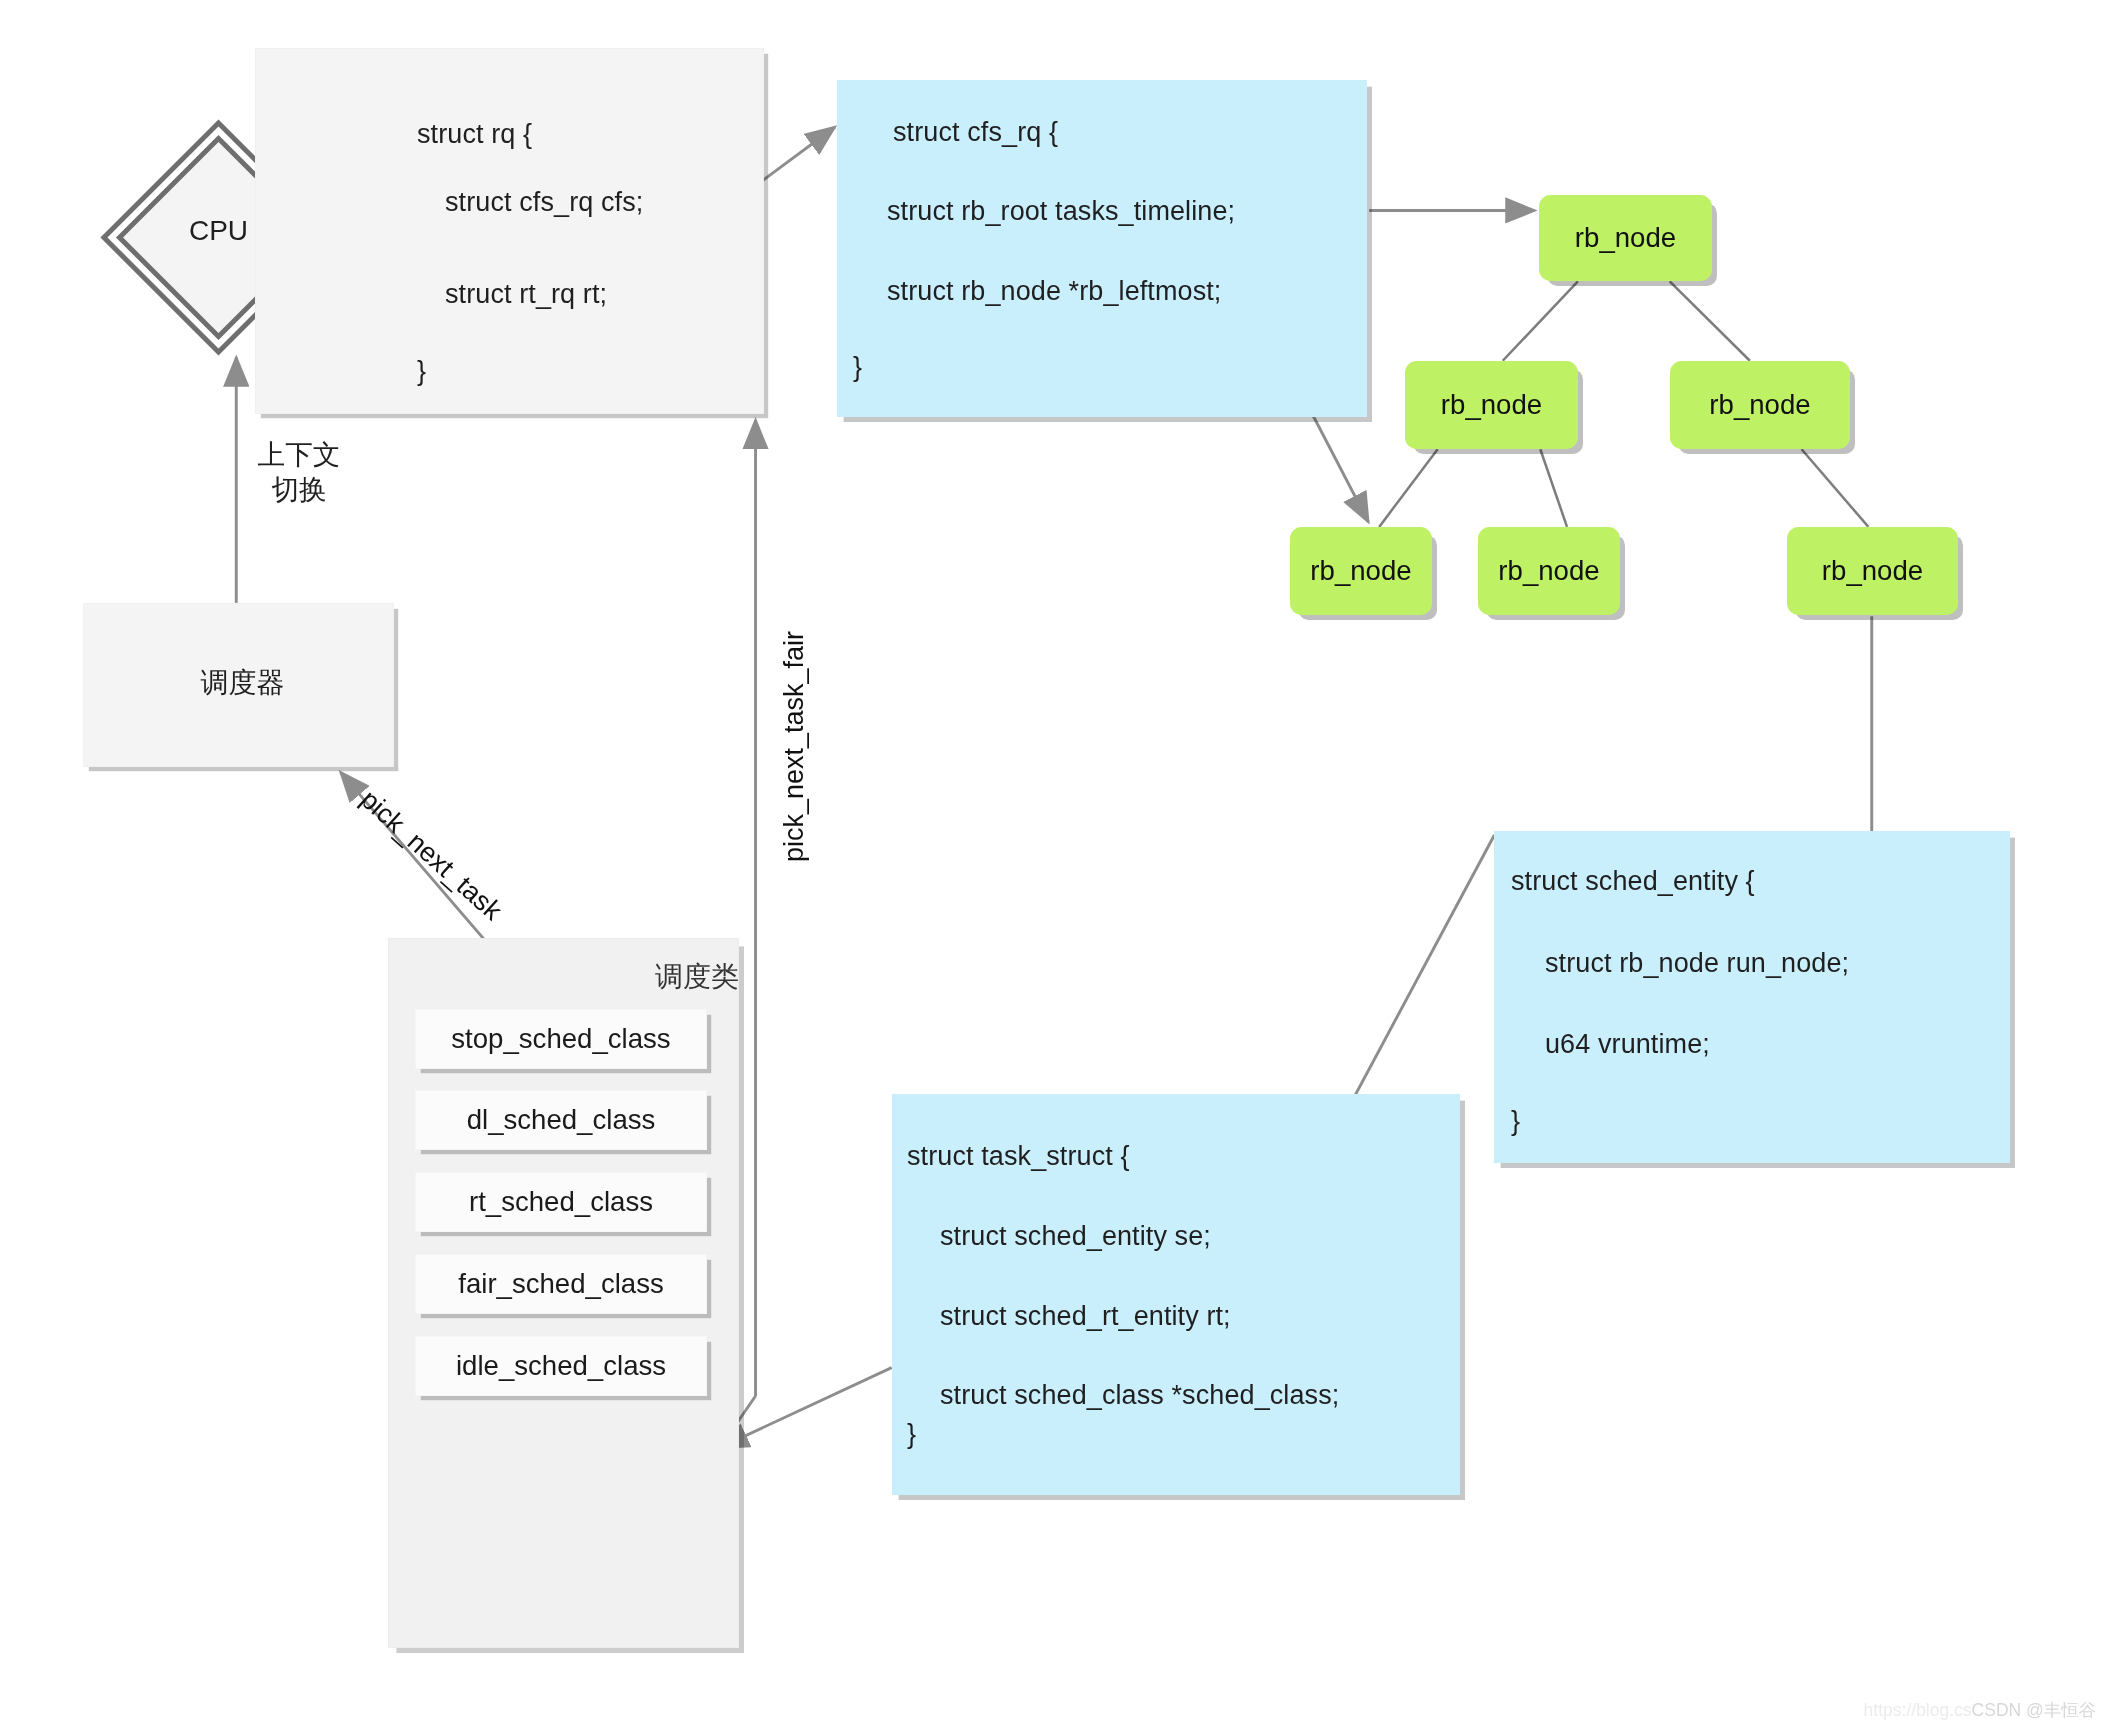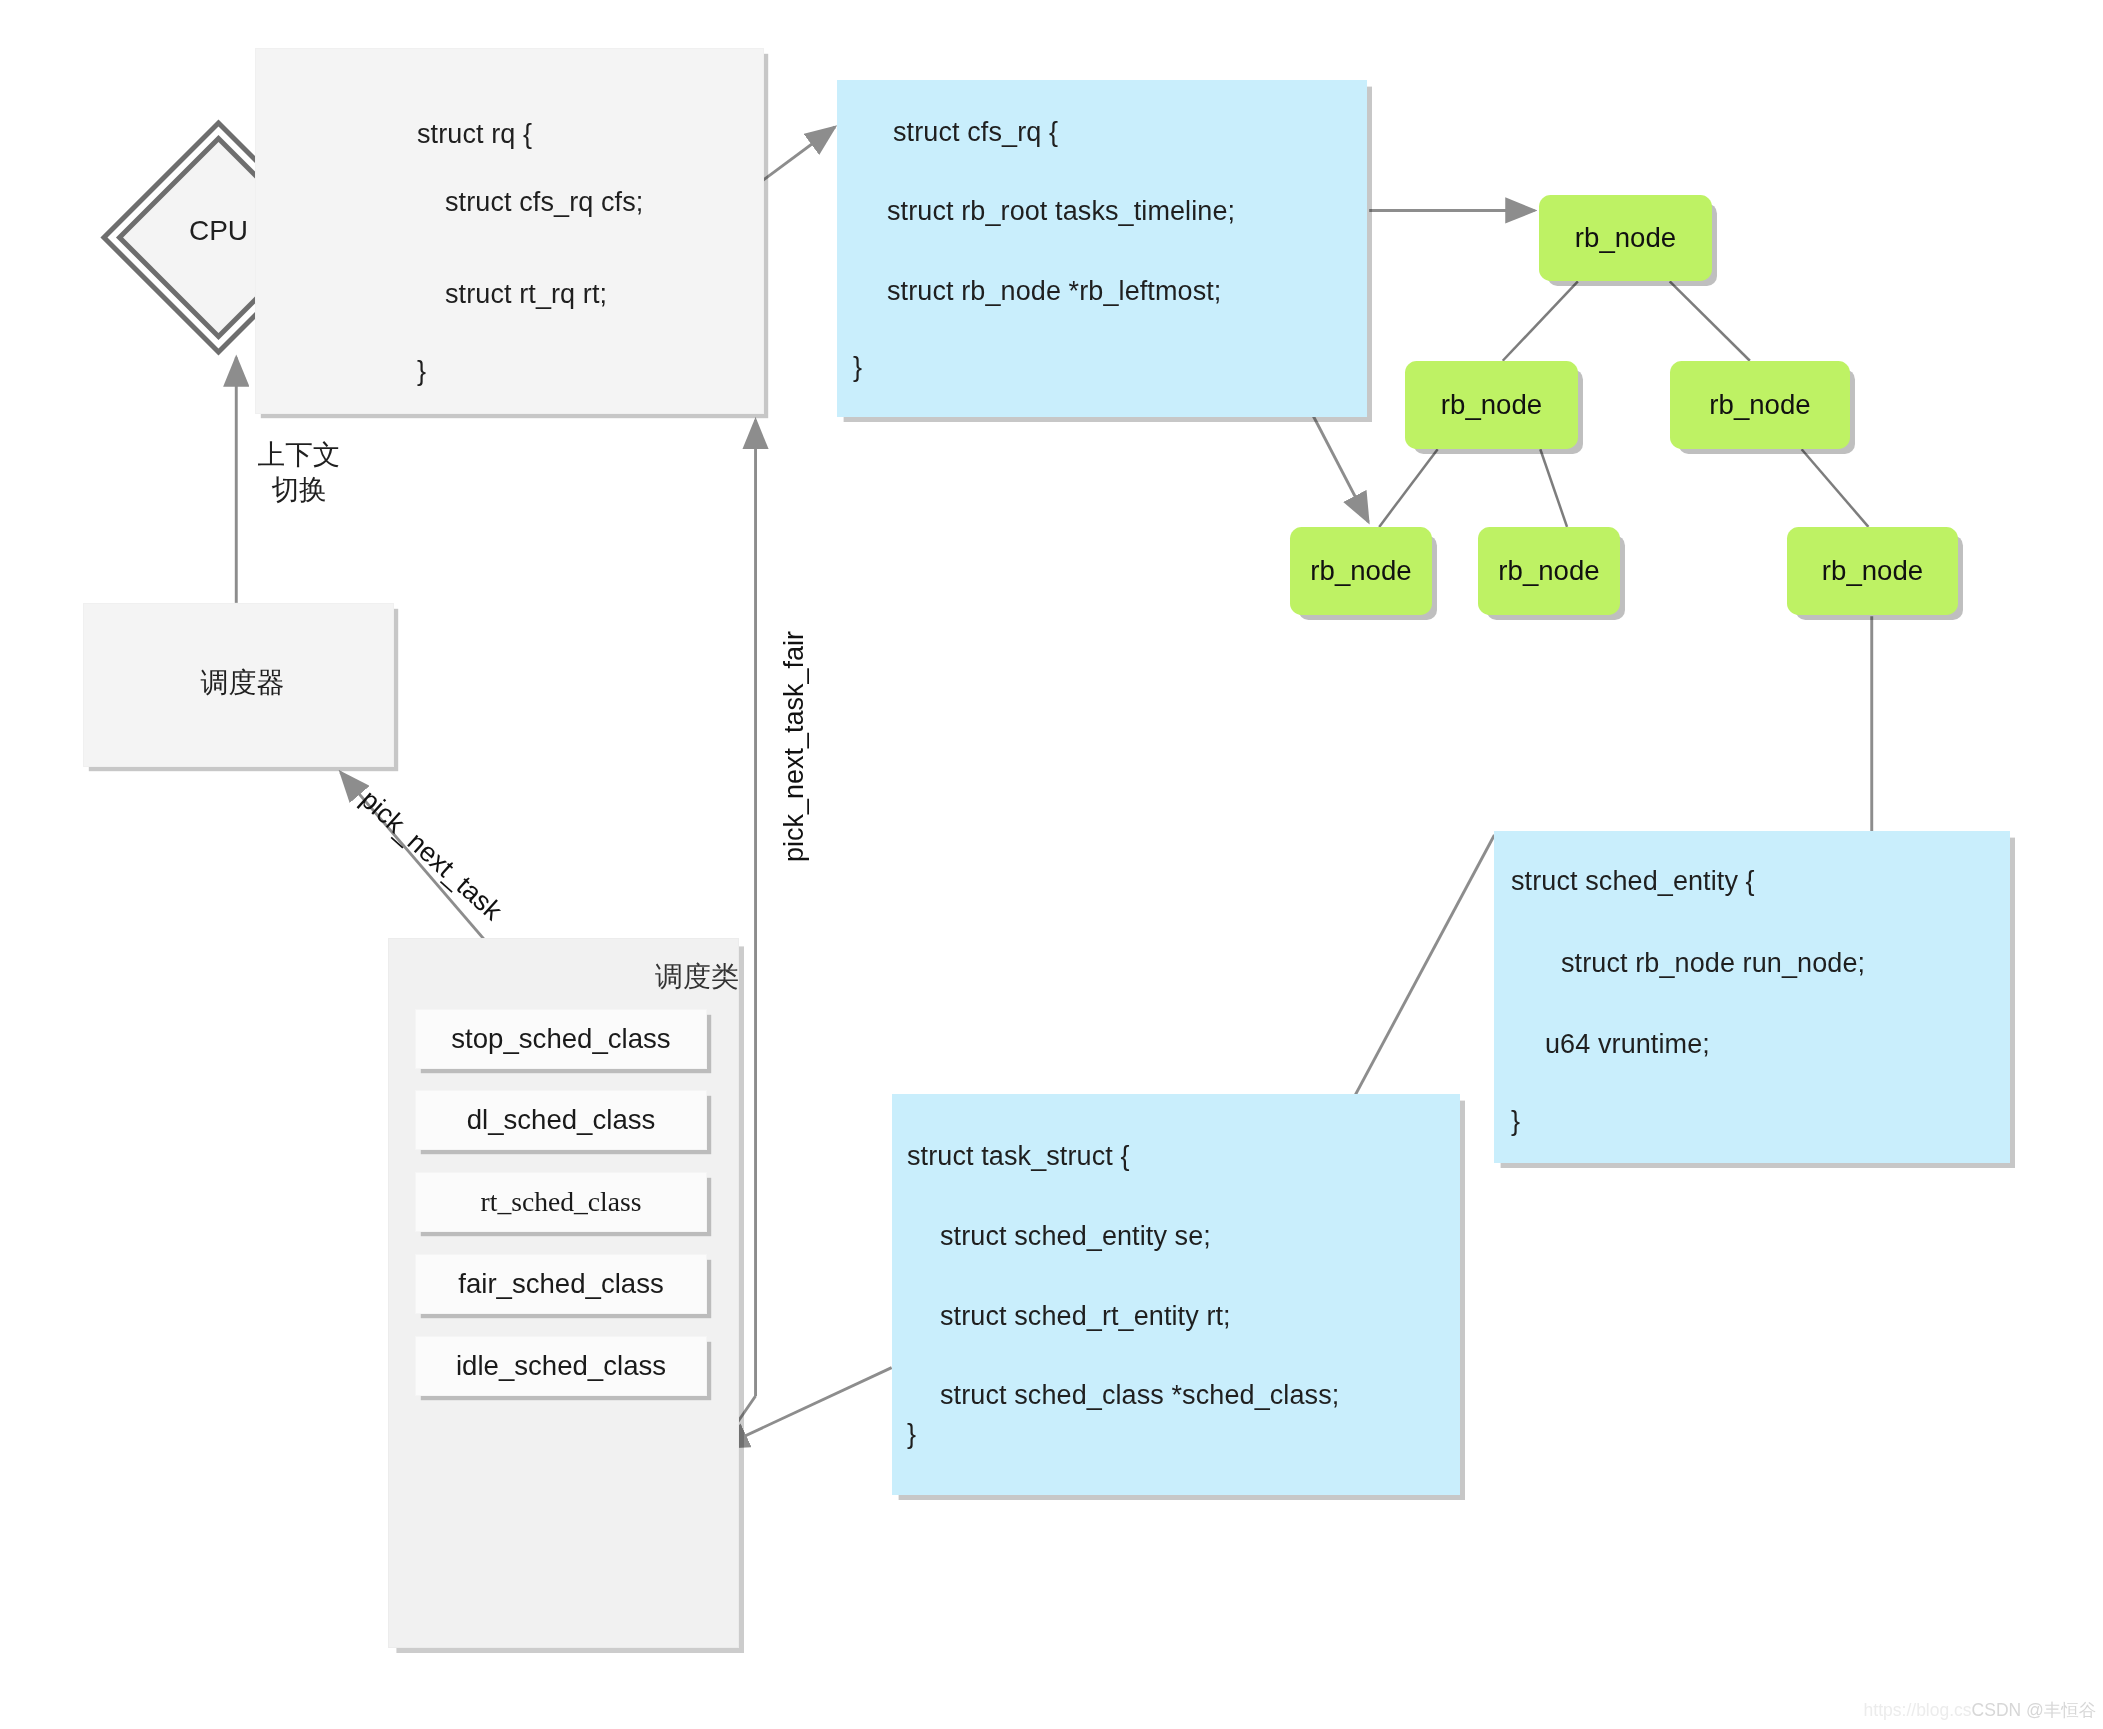--- a/index.html
+++ b/index.html
@@ -338,37 +338,37 @@
   <div class="rb-node" style="left:1670px; top:361px; width:180px; height:88px;">rb_node</div>
 
   <div class="rb-node" style="left:1290px; top:527px; width:142px; height:88px;">rb_node</div>
 
   <div class="rb-node" style="left:1478px; top:527px; width:142px; height:88px;">rb_node</div>
 
   <div class="rb-node" style="left:1787px; top:527px; width:171px; height:88px;">rb_node</div>
 
   <div id="sched-entity-box" class="blue-box"></div>
   <div class="code-line" style="left:1511px; top:866px;">struct sched_entity {</div>
-  <div class="code-line" style="left:1545px; top:948px;margin-left:16px;">struct rb_node run_node;</div>
+  <div class="code-line" style="left:1545px; top:948px;">struct rb_node run_node;</div>
   <div class="code-line" style="left:1545px; top:1029px;">u64 vruntime;</div>
   <div class="code-line" style="left:1511px; top:1106px;">}</div>
 
   <div id="task-struct-box" class="blue-box"></div>
   <div class="code-line" style="left:907px; top:1141px;">struct task_struct {</div>
   <div class="code-line" style="left:940px; top:1221px;">struct sched_entity se;</div>
   <div class="code-line" style="left:940px; top:1301px;">struct sched_rt_entity rt;</div>
   <div class="code-line" style="left:940px; top:1380px;">struct sched_class *sched_class;</div>
   <div class="code-line" style="left:907px; top:1419px;">}</div>
 
   <div id="sched-class-container" class="gray-box"></div>
   <div id="sched-class-title">调度类</div>
 
   <div class="sched-class-item" style="top:1009px;">stop_sched_class</div>
   <div class="sched-class-item" style="top:1090px;">dl_sched_class</div>
-  <div class="sched-class-item" style="top:1172px;font-family:Liberation Serif, serif;">rt_sched_class</div>
+  <div class="sched-class-item" style="top:1172px;">rt_sched_class</div>
   <div class="sched-class-item" style="top:1254px;">fair_sched_class</div>
   <div class="sched-class-item" style="top:1336px;">idle_sched_class</div>
 
   <div id="label-pick-next-task-fair">pick_next_task_fair</div>
 
   <div id="label-pick-next-task">pick_next_task</div>
 
   <div id="watermark">
     <span class="wm-url">https://blog.cs</span><span>CSDN @丰恒谷</span>
   </div>

